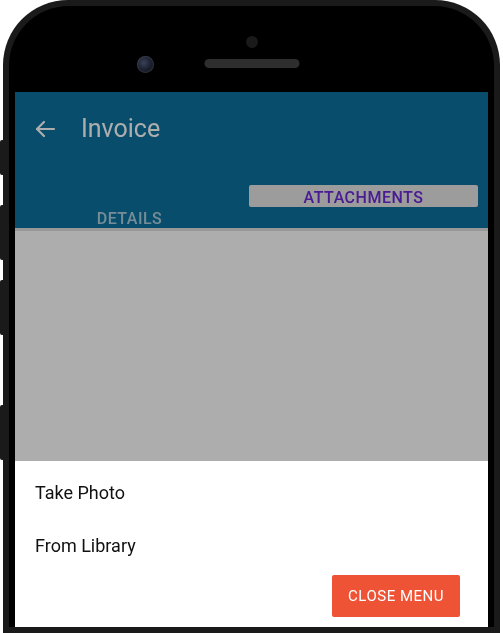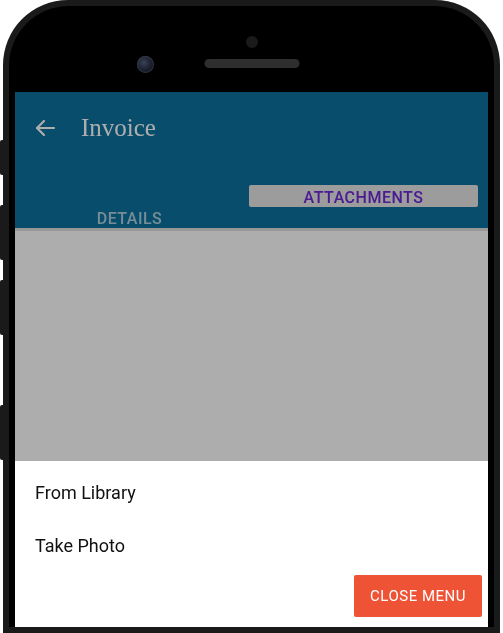--- a/index.html
+++ b/index.html
@@ -106,21 +106,20 @@
     color: #fff;
     display: flex;
     align-items: center;
     justify-content: center;
     cursor: pointer;
   }
   .title {
     color: #fff;
     font-size: 25px;
     font-weight: 400;
-    font-family: Liberation Serif, serif;
   }
   .tabs {
     position: absolute;
     left: 0;
     right: 0;
     bottom: 0;
     height: 48px;
     display: flex;
   }
   .tab {
@@ -171,21 +170,21 @@
     padding: 5px 0 55px 0;
   }
   .sheet-item {
     padding: 16px 20px;
     font-size: 18px;
     color: #111;
     cursor: pointer;
   }
   .close-menu {
     position: absolute;
-    right: 6px;
+    right: 28px;
     bottom: 10px;
     background: #ee5336;
     color: #fff;
     border: none;
     padding: 12px 16px;
     font-size: 15px;
     letter-spacing: 0.5px;
     border-radius: 2px;
     cursor: pointer;
     font-family: inherit;
@@ -230,24 +229,24 @@
           </div>
         </div>
         <div class="divider"></div>
 
         <div class="content"></div>
 
         <div class="overlay"></div>
 
         <div class="sheet">
           <div class="sheet-item">
+            <span>Take Photo</span>
+          </div>
+          <div class="sheet-item">
             <span>From Library</span>
-          </div>
-          <div class="sheet-item">
-            <span>Take Photo</span>
           </div>
           <button class="close-menu">
             <span>CLOSE MENU</span>
           </button>
         </div>
 
       </div>
     </div>
   </div>
 </div>

